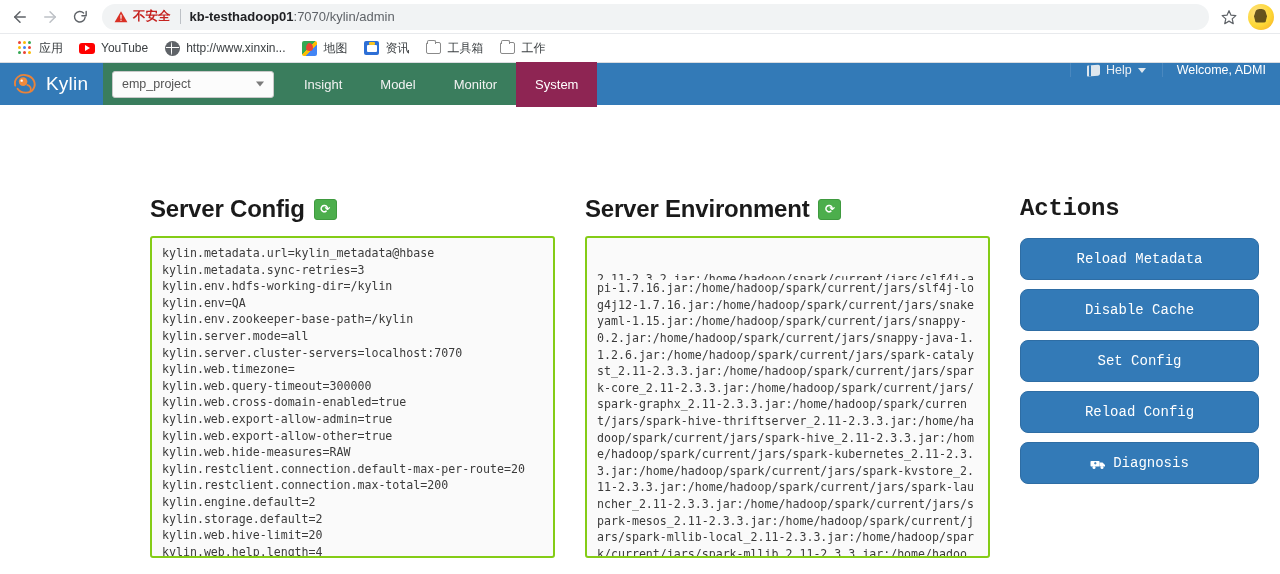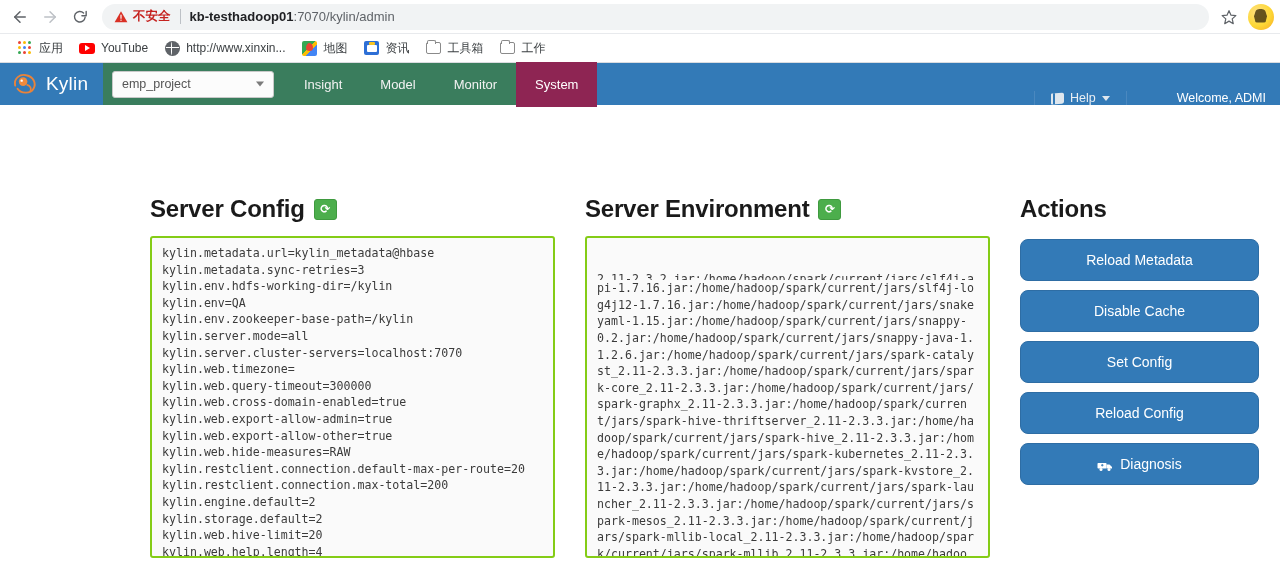--- a/index.html
+++ b/index.html
@@ -207,22 +207,21 @@
     display: flex;
     align-items: center;
     padding: 0 19px;
     color: #f2f2f2;
     font-size: 13px;
   }
   .nav-tab.active { background: #8e2553; color: #ffffff; }
   #nav-right {
     margin-left: auto;
     display: flex;
-    align-items: flex-end;
-    gap: 36px;
+    align-items: flex-start;
   }
   #help-item {
     display: flex; align-items: center; gap: 6px;
     padding: 0 16px;
     color: #e9eef3;
     font-size: 12.5px;
     border-left: 1px solid #4a88bf;
     border-right: 1px solid #4a88bf;
   }
   #welcome-item {
@@ -250,21 +249,21 @@
   
   #page {
     width: 1280px;
     padding-top: 90px;
     display: flex;
     gap: 0;
   }
   .col { padding: 0 15px; }
   #col-config { width: 435px; margin-left: 135px; }
   #col-env    { width: 435px; }
-  #col-actions{ width: 260px; }
+  #col-actions{ width: 260px; font-family: Liberation Mono, monospace; }
 
   h2.panel-title {
     font-size: 24px;
     font-weight: bold;
     color: #1a1a1a;
     margin: 0 0 13px 0;
     display: flex;
     align-items: center;
     gap: 9px;
     letter-spacing: -.2px;

